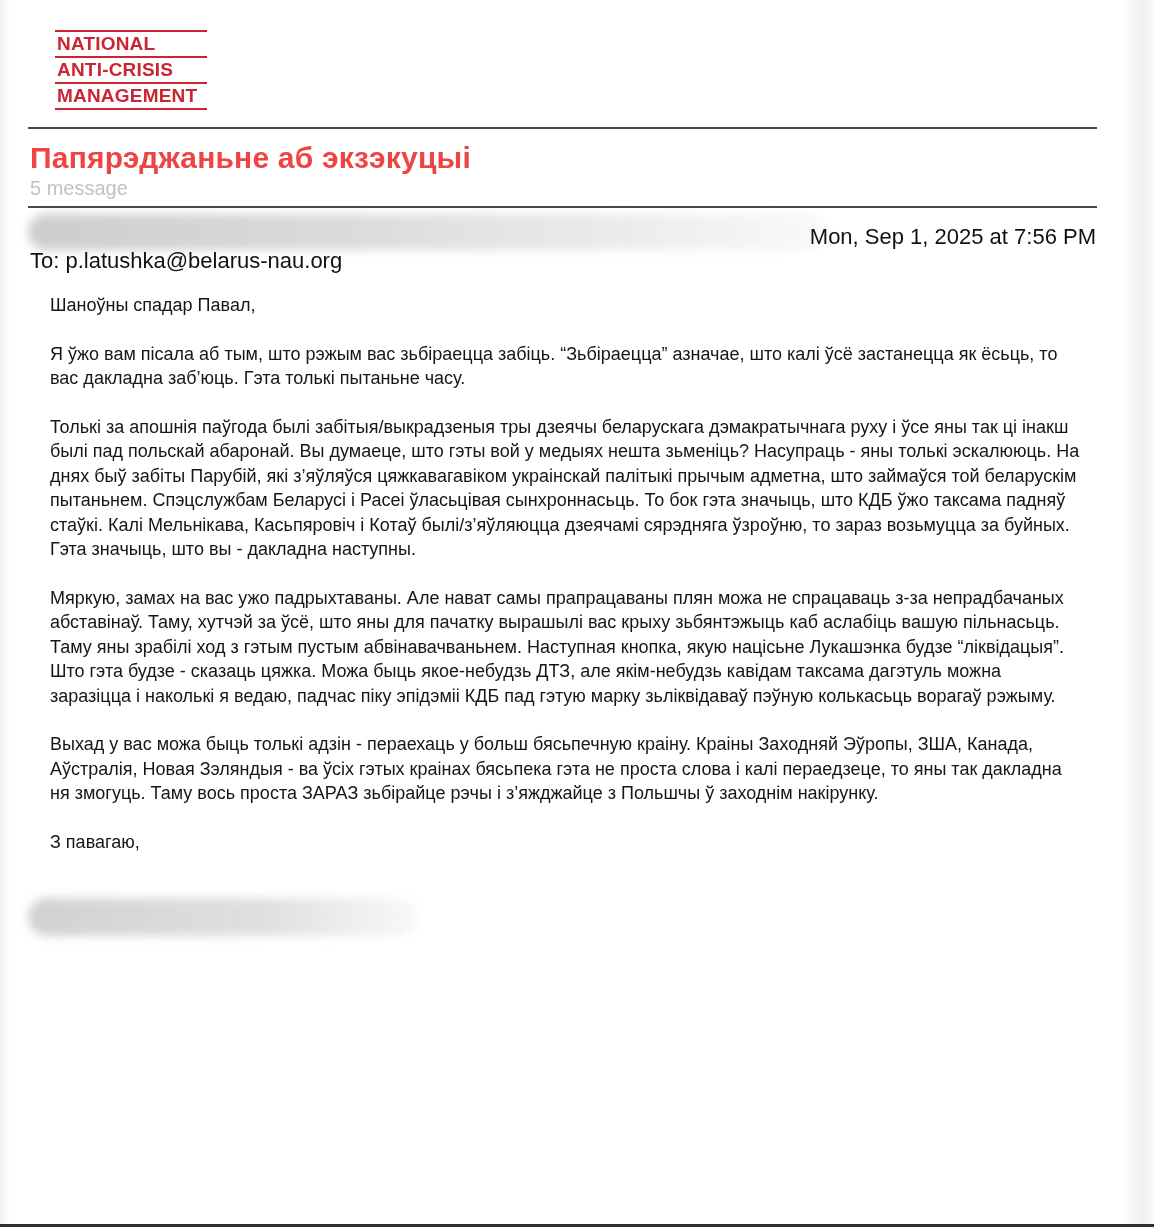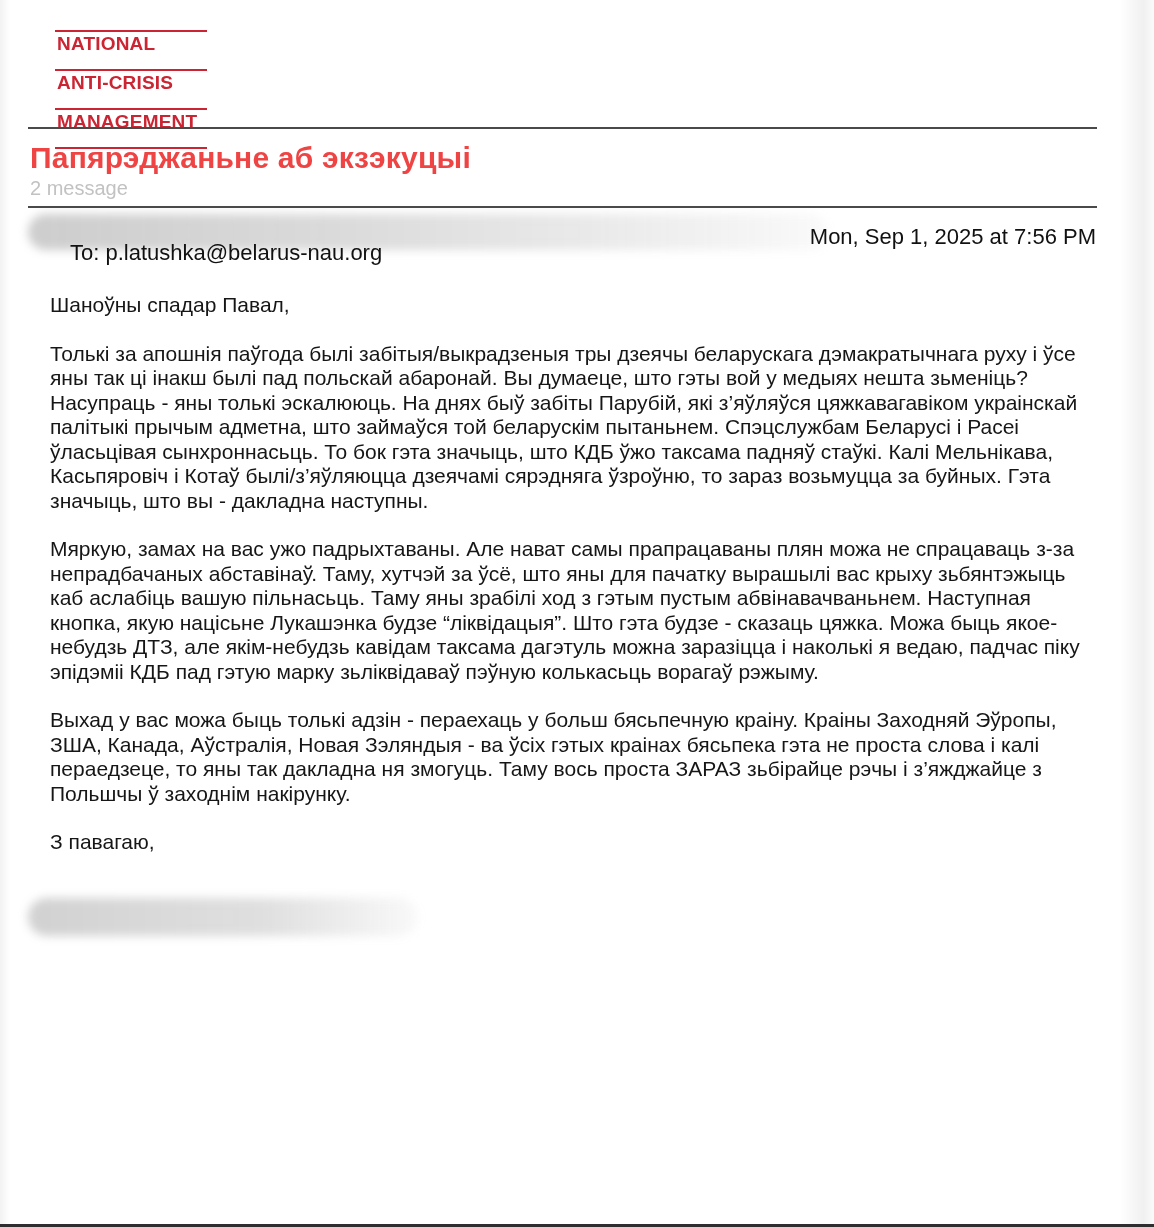--- a/index.html
+++ b/index.html
@@ -25,21 +25,21 @@
 
   
   .logo{position:absolute;left:55px;top:30px;width:152px;}
   .logo .bar{height:2px;background:#cb2533;margin:0;}
   .logo .word{
     font-weight:bold;
     font-size:19px;
     line-height:22px;
     color:#cb2533;
     letter-spacing:0.2px;
-    padding:1px 0 14px 2px;
+    padding:1px 0 1px 2px;
   }
 
   .account-email{
     position:absolute;top:60px;right:58px;
     font-size:22px;font-weight:bold;color:#b4b4b8;
     letter-spacing:0.2px;
   }
 
   .rule{position:absolute;left:28px;width:1069px;height:2px;background:#4a4a4a;}
   .rule-top{top:127px;}
@@ -64,28 +64,28 @@
        rgba(120,120,120,0.16) 70%,
        rgba(150,150,150,0.05) 100%);
     border-radius:18px;
     filter:blur(5px);
   }
   .msg-date{
     position:absolute;top:224px;right:58px;
     font-size:22px;color:#111;
   }
   .msg-to{
-    position:absolute;left:30px;top:240px;
-    font-size:22px;color:#111;margin-left:40px;
+    position:absolute;left:30px;top:248px;
+    font-size:22px;color:#111;
   }
 
   
   .body-text{
     position:absolute;left:50px;top:293px;width:1035px;
-    font-size:21px;line-height:24.5px;color:#161616;
+    font-size:18px;line-height:24.5px;color:#161616;
   }
   .body-text p{margin:0 0 24px 0;}
   .closing{margin-bottom:0;}
 
   .redacted-signature{
     position:absolute;left:28px;top:898px;width:390px;height:38px;
     background:linear-gradient(to right,
        rgba(90,90,90,0.28) 0%,
        rgba(110,110,110,0.22) 60%,
        rgba(150,150,150,0.06) 100%);
@@ -112,30 +112,31 @@
     <div class="word">ANTI-CRISIS</div>
     <div class="bar"></div>
     <div class="word">MANAGEMENT</div>
     <div class="bar"></div>
   </div>
 
 
   <div class="rule rule-top"></div>
 
   <div class="subject-title">Папярэджаньне аб экзэкуцыі</div>
-  <div class="message-count">2 message</div>
+  <div class="message-count">5 message</div>
 
   <div class="rule rule-mid"></div>
 
   <div class="redacted-sender"></div>
   <div class="msg-date">Mon, Sep 1, 2025 at 7:56 PM</div>
   <div class="msg-to">To: p.latushka@belarus-nau.org</div>
 
   <div class="body-text">
     <p>Шаноўны спадар Павал,</p>
+    <p>Я ўжо вам пісала аб тым, што рэжым вас зьбіраецца забіць. “Зьбіраецца” азначае, што калі ўсё застанецца як ёсьць, то вас дакладна заб’юць. Гэта толькі пытаньне часу.</p>
     <p>Толькі за апошнія паўгода былі забітыя/выкрадзеныя тры дзеячы беларускага дэмакратычнага руху і ўсе яны так ці інакш былі пад польскай абаронай. Вы думаеце, што гэты вой у медыях нешта зьменіць? Насупраць - яны толькі эскалююць. На днях быў забіты Парубій, які з’яўляўся цяжкавагавіком украінскай палітыкі прычым адметна, што займаўся той беларускім пытаньнем. Спэцслужбам Беларусі і Расеі ўласьцівая сынхроннасьць. То бок гэта значыць, што КДБ ўжо таксама падняў стаўкі. Калі Мельнікава, Касьпяровіч і Котаў былі/з’яўляюцца дзеячамі сярэдняга ўзроўню, то зараз возьмуцца за буйных. Гэта значыць, што вы - дакладна наступны.</p>
     <p>Мяркую, замах на вас ужо падрыхтаваны. Але нават самы прапрацаваны плян можа не спрацаваць з-за непрадбачаных абставінаў. Таму, хутчэй за ўсё, што яны для пачатку вырашылі вас крыху зьбянтэжыць каб аслабіць вашую пільнасьць. Таму яны зрабілі ход з гэтым пустым абвінавачваньнем. Наступная кнопка, якую націсьне Лукашэнка будзе “ліквідацыя”. Што гэта будзе - сказаць цяжка. Можа быць якое-небудзь ДТЗ, але якім-небудзь кавідам таксама дагэтуль можна заразіцца і наколькі я ведаю, падчас піку эпідэміі КДБ пад гэтую марку зьліквідаваў пэўную колькасьць ворагаў рэжыму.</p>
     <p>Выхад у вас можа быць толькі адзін - пераехаць у больш бясьпечную краіну. Краіны Заходняй Эўропы, ЗША, Канада, Аўстралія, Новая Зэляндыя - ва ўсіх гэтых краінах бясьпека гэта не проста слова і калі пераедзеце, то яны так дакладна ня змогуць. Таму вось проста ЗАРАЗ зьбірайце рэчы і з’яжджайце з Польшчы ў заходнім накірунку.</p>
     <p class="closing">З павагаю,</p>
   </div>
 
   <div class="redacted-signature"></div>
 
   <div class="bottom-line"></div>
 </div>

